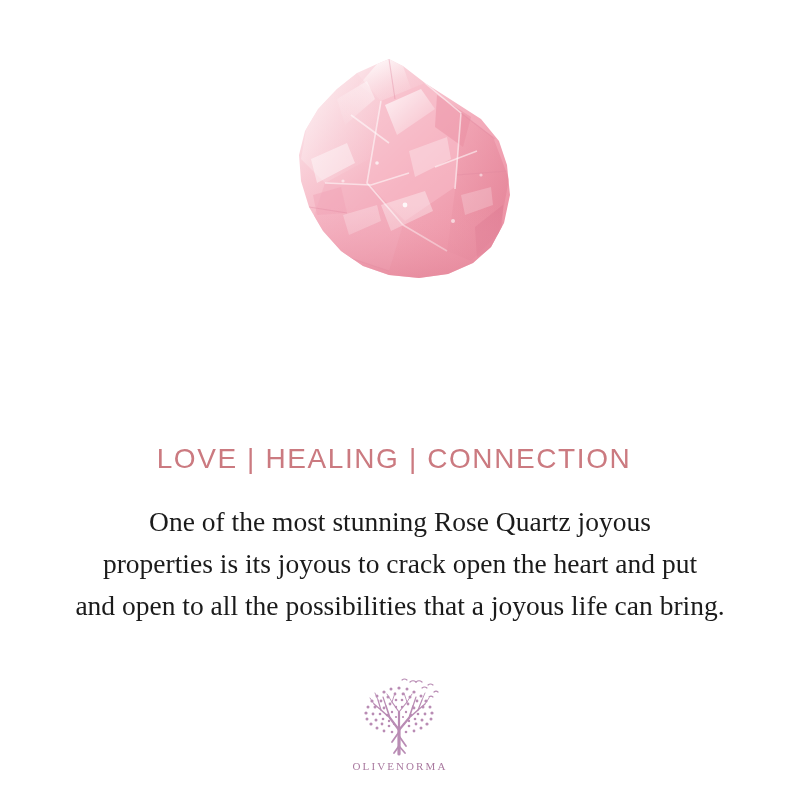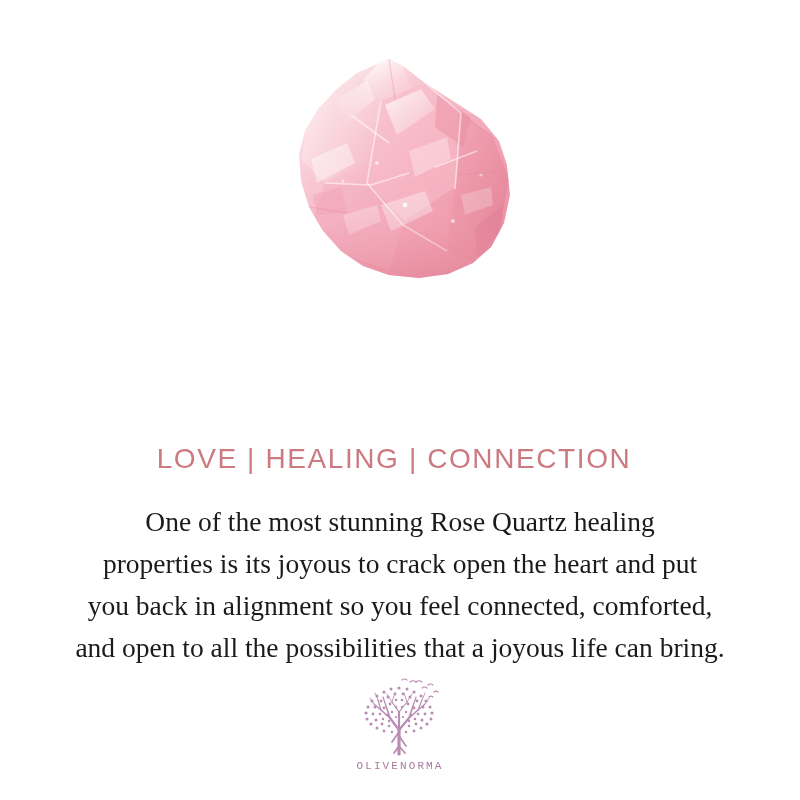--- a/index.html
+++ b/index.html
@@ -85,21 +85,21 @@
     top:676px;
     width:800px;
     display:flex;
     flex-direction:column;
     align-items:center;
   }
   .logo-mark { width:96px; height:82px; }
   .logo-mark svg { display:block; width:100%; height:100%; }
   .logo-word {
     margin-top:2px;
-    font-family:Liberation Mono, monospace;
+    font-family:Liberation Serif, serif;
     font-size:11px;
     letter-spacing:2.1px;
     color:#a9799f;
     font-weight:400;
   }
 </style>
 </head>
 <body>
 
 <div class="card">
@@ -201,23 +201,22 @@
           <circle cx="58" cy="126" r="1.6" fill="#ffffff" opacity="0.55"></circle>
         </g>
       </g>
     </svg>
   </div>
 
 
   <div class="subtitle">LOVE | HEALING | CONNECTION</div>
 
   <div class="body-copy">
-    <span class="line">One of the most stunning Rose Quartz healing</span>
+    <span class="line">One of the most stunning Rose Quartz joyous</span>
     <span class="line">properties is its joyous to crack open the heart and put</span>
-    <span class="line">you back in alignment so you feel connected, comforted,</span>
     <span class="line">and open to all the possibilities that a joyous life can bring.</span>
   </div>
 
   <div class="logo">
     <div class="logo-mark">
       <svg viewBox="0 0 96 82" xmlns="http://www.w3.org/2000/svg" aria-hidden="true">
         <g stroke="#b98cb4" fill="none" stroke-linecap="round">
 
           <path d="M47 78 L47 52" stroke-width="3.2"></path>
           <path d="M47 56 L40 66 M47 60 L54 70 M47 70 L42 77 M47 70 L53 77" stroke-width="1.8"></path>

